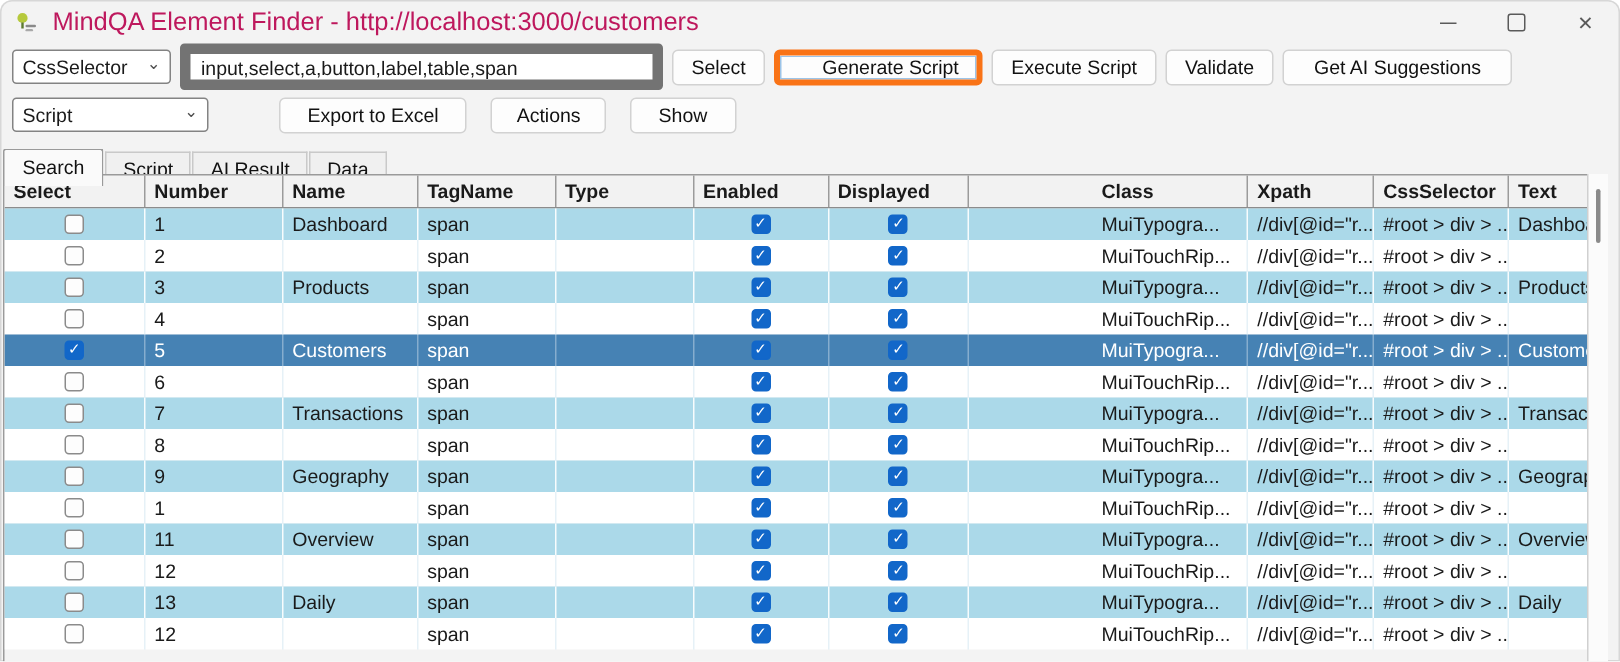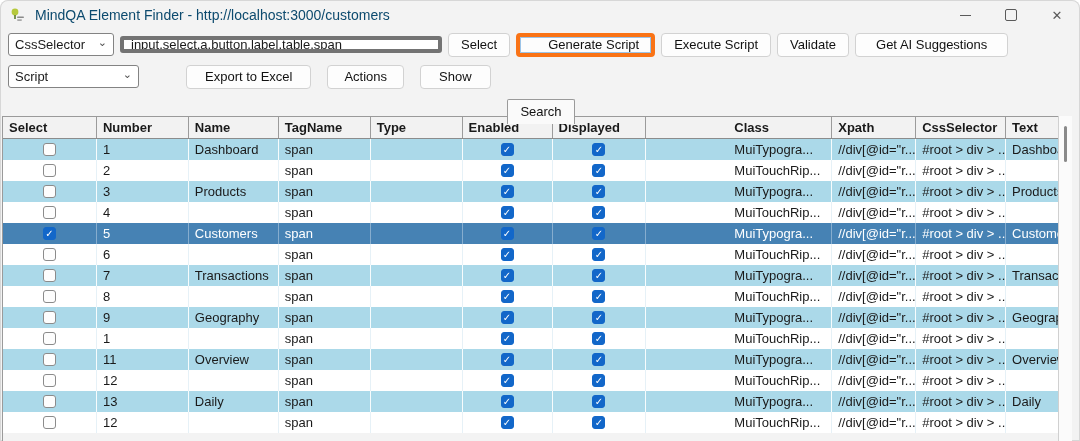--- a/index.html
+++ b/index.html
@@ -4,46 +4,46 @@
 <style>
   html,body{margin:0;padding:0;background:#fff;width:1080px;height:441px;overflow:hidden;
     font-family:"Liberation Sans","DejaVu Sans",sans-serif;font-size:13px;color:#1a1a1a;
     -webkit-font-smoothing:antialiased;}
   .window{position:relative;width:1080px;height:441px;background:#f3f3f3;
     border-radius:8px 8px 0 0;overflow:hidden;box-shadow:0 0 0 1px #d7d7d7 inset;}
 
   
   .titlebar{height:30px;display:flex;align-items:center;padding-left:10px;}
   .app-icon{width:16px;height:16px;margin-right:9px;flex:0 0 auto;}
-  .title-text{color:#0c4a6e;font-size:14px;}
+  .title-text{color:#be185d;font-size:17px;}
   .win-controls{margin-left:auto;display:flex;height:30px;}
   .win-btn{width:46px;height:30px;display:flex;align-items:center;justify-content:center;color:#5a5a5a;font-size:13px;}
   .min-glyph{display:block;width:11px;height:1px;background:#5a5a5a;}
   .max-glyph{display:block;width:10px;height:10px;border:1px solid #5a5a5a;border-radius:2px;}
   .close-glyph{font-size:13px;line-height:1;}
 
   
   .toolbar{display:flex;align-items:center;padding:0 0 0 8px;}
   .toolbar.row1{margin-top:1px;height:27px;}
   .toolbar.row2{margin-top:5px;height:27px;}
   .combo{background:#fff;border:1px solid #838383;border-radius:3px;height:23px;
     display:flex;align-items:center;padding:0 6px;justify-content:space-between;box-sizing:border-box;}
   .combo .chev{color:#4f4f4f;font-size:11px;margin-left:6px;transform:translateY(-2px);}
   .combo1{width:106px;}
   .combo2{width:131px;}
-  .textbox{background:#fff;border:4px solid #737373;border-radius:3px;height:17px;width:322px;
-    margin-left:6px;padding:0 7px;font-size:13px;box-sizing:border-box;display:flex;align-items:center;
+  .textbox{background:#fff;border:7px solid #737373;border-radius:3px;height:31px;width:322px;
+    margin-left:6px;padding:0 7px;font-size:13px;box-sizing:border-box;display:flex;align-items:flex-end;
     white-space:nowrap;overflow:hidden;}
   .btn{background:#fdfdfd;border:1px solid #d2d2d2;border-radius:4px;height:24px;
     display:flex;align-items:center;justify-content:center;padding:0 12px;box-sizing:border-box;
     font-size:13px;color:#111;white-space:nowrap;}
   .btn.focus{border:4px solid #f97316;box-shadow:0 0 0 1px #9cc4e8 inset;padding-left:28px;} .gap6{margin-left:6px;} .gap12{margin-left:12px;} .gap16{margin-left:16px;}
 
   
-  .tabstrip{display:flex;align-items:center;margin:9px 0 0 2px;height:25px;flex-direction:column;}
+  .tabstrip{display:flex;align-items:flex-end;margin:9px 0 0 2px;height:25px;}
   .tab{padding:3px 11px 4px 11px;font-size:13px;color:#111;border:1px solid transparent;border-bottom:none;}
   .tab.active{background:#fafafa;border:1px solid #9a9a9a;border-bottom:none;padding:4px 12px 5px 12px;
     position:relative;z-index:2;border-radius:2px 2px 0 0;}
   .tab.inactive{background:#f0f0f0;border:1px solid #c9c9c9;border-bottom:none;margin-left:1px;}
 
   
   .grid{position:absolute;left:2px;top:116px;width:1070px;bottom:0;display:flex;background:#f3f3f3;
     border-left:1px solid #9a9a9a;box-sizing:border-box;}
   .grid-cols{width:1056px;overflow:hidden;}
   .gh{display:flex;height:23px;background:#f2f2f2;border-top:1px solid #9a9a9a;border-bottom:1px solid #8c8c8c;box-sizing:border-box;}

